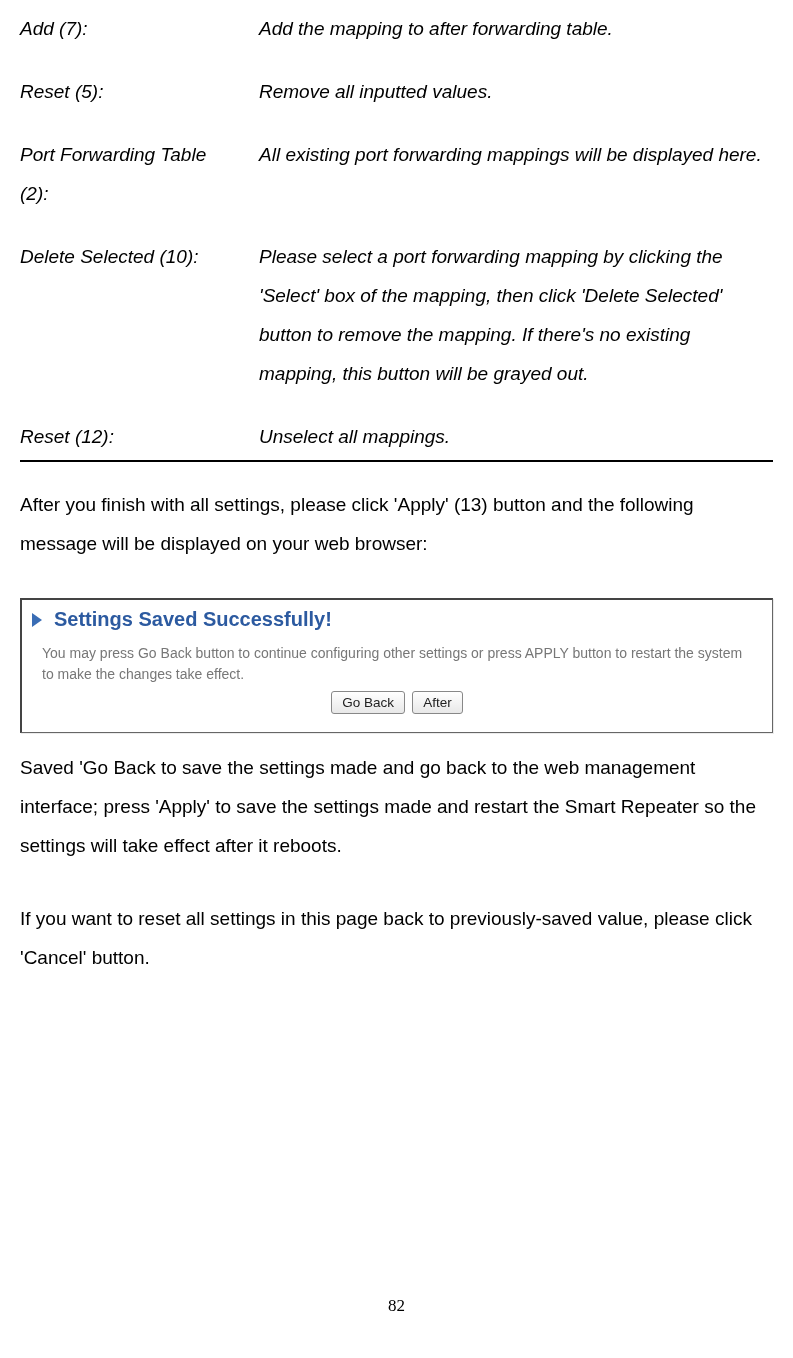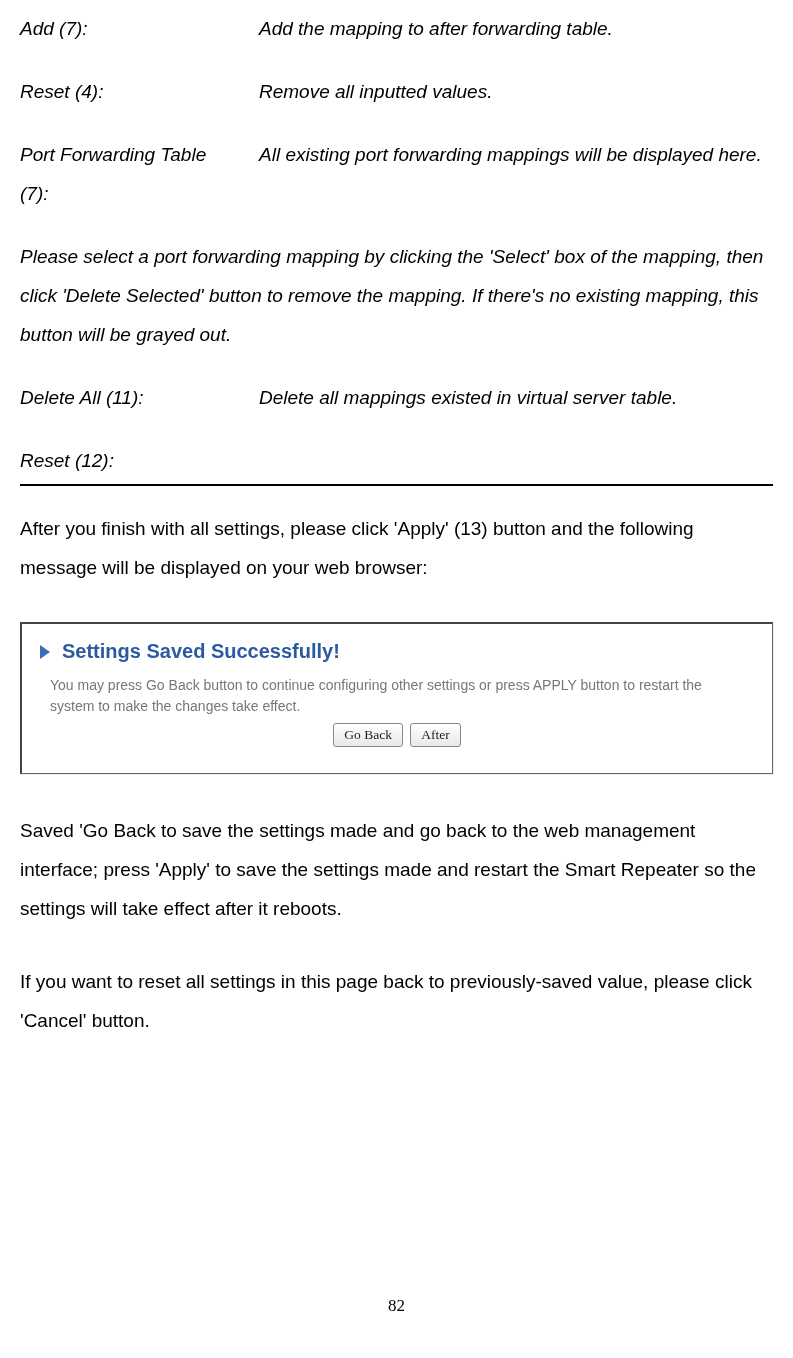--- a/index.html
+++ b/index.html
@@ -35,22 +35,22 @@
     }
     .para {
       line-height: 2.05;
       margin-bottom: 34px;
     }
     .dialog-box {
       border: 1px solid #666;
       border-top: 2px solid #444;
       border-left: 2px solid #444;
       background: #fff;
-      padding: 8px;
-      margin-bottom: 38px;
+      padding: 0;
+      margin-bottom: 16px;
       box-shadow: 1px 1px 0 rgba(0,0,0,0.08);
     }
     .dialog-heading-row {
       display: flex;
       align-items: center;
       padding: 8px 10px 2px 10px;
       gap: 6px;
     }
     .arrow-icon svg { display: block; }
     .dialog-title {
@@ -64,21 +64,21 @@
       font-size: 14px;
       color: #777;
       padding: 10px 18px 6px 20px;
       line-height: 1.45;
     }
     .dialog-buttons {
       text-align: center;
       padding-bottom: 18px;
     }
     .dialog-buttons button {
-      font-family: Liberation Serif, serif;
+      font-family: Liberation Sans, sans-serif;
       font-size: 13.5px;
       background: linear-gradient(#fff, #e8e8e8);
       border: 1px solid #888;
       border-radius: 3px;
       padding: 3px 10px;
       margin: 0 1px;
       cursor: pointer;
       color: #222;
     }
     .page-number {
@@ -93,36 +93,34 @@
   </style>
 </head>
 <body>
 
 <div class="def-table">
   <div class="def-row">
     <div class="def-term">Add (7):</div>
     <div class="def-desc">Add the mapping to after forwarding table.</div>
   </div>
   <div class="def-row">
-    <div class="def-term">Reset (4):</div>
+    <div class="def-term">Reset (5):</div>
     <div class="def-desc">Remove all inputted values.</div>
   </div>
   <div class="def-row">
-    <div class="def-term">Port Forwarding Table (7):</div>
+    <div class="def-term">Port Forwarding Table (2):</div>
     <div class="def-desc">All existing port forwarding mappings will be displayed here.</div>
   </div>
   <div class="def-row">
+    <div class="def-term">Delete Selected (10):</div>
     <div class="def-desc">Please select a port forwarding mapping by clicking the 'Select' box of the mapping, then click 'Delete Selected' button to remove the mapping. If there's no existing mapping, this button will be grayed out.</div>
   </div>
   <div class="def-row">
-    <div class="def-term">Delete All (11):</div>
-    <div class="def-desc">Delete all mappings existed in virtual server table.</div>
-  </div>
-  <div class="def-row">
     <div class="def-term">Reset (12):</div>
+    <div class="def-desc">Unselect all mappings.</div>
   </div>
 </div>
 
 <div class="def-table-end"></div>
 
 <p class="para">After you finish with all settings, please click 'Apply' (13) button and the following message will be displayed on your web browser:</p>
 
 <div class="dialog-box">
   <div class="dialog-heading-row">
     <span class="arrow-icon">

